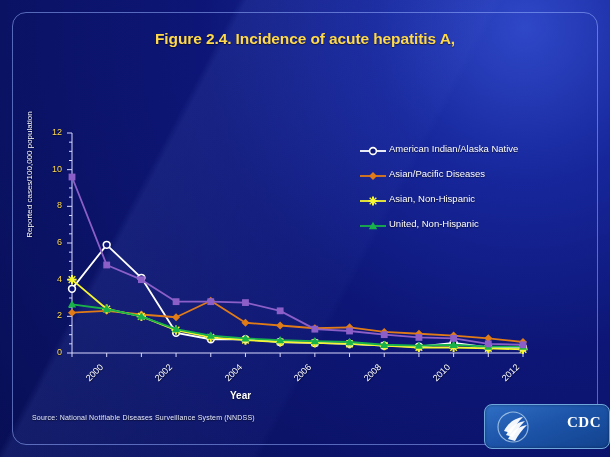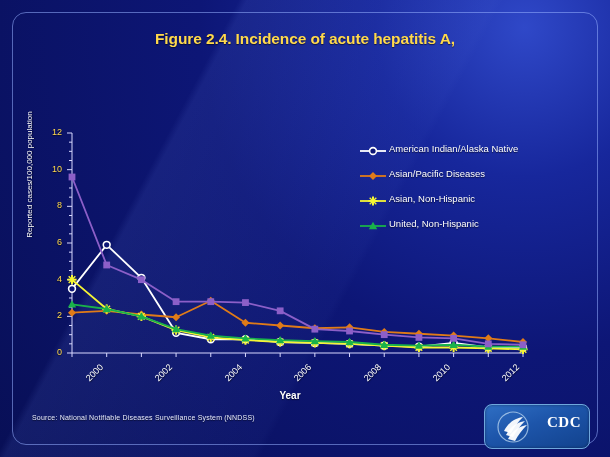--- a/index.html
+++ b/index.html
@@ -32,21 +32,21 @@
     text-shadow:0 1px 1px rgba(0,0,0,0.55);
   }
   #plotwrap{position:absolute;left:0;top:0;width:610px;height:457px;}
   #ylabel{
     position:absolute;left:-46px;top:170px;width:150px;
     transform:rotate(-90deg);transform-origin:center center;
     color:#ffffff;font-size:8px;text-align:center;
     text-shadow:0 1px 1px rgba(0,0,0,0.6);
   }
   #xlabel{
-    position:absolute;left:230px;top:390px;width:120px;text-align:center;
+    position:absolute;left:230px;top:390px;width:120px;
     color:#ffffff;font-size:10px;font-weight:bold;
     text-shadow:0 1px 1px rgba(0,0,0,0.6);
   }
   .ytick{
     position:absolute;color:#ffd94d;font-size:9px;text-align:right;width:22px;
     text-shadow:0 1px 1px rgba(0,0,0,0.6);
   }
   .xtick{
     position:absolute;color:#ffffff;font-size:9px;
     transform:rotate(-45deg);transform-origin:right top;
@@ -69,20 +69,21 @@
   #source{
     position:absolute;left:32px;top:414px;
     color:#e8ecff;font-size:7px;letter-spacing:0.2px;
     text-shadow:0 1px 1px rgba(0,0,0,0.6);
   }
   #cdclogo{
     position:absolute;left:484px;top:404px;width:104px;height:43px;
     background:linear-gradient(160deg,#2f6fc4 0%,#1d55aa 45%,#12428d 100%);
     border:1px solid #6fa8dd;border-radius:8px;
     box-shadow:0 0 3px rgba(0,0,0,0.4) inset;
+    padding-left:20px;
   }
   #cdclogo .cdc-text{
     position:absolute;right:8px;top:9px;
     color:#ffffff;font-weight:bold;font-size:15px;letter-spacing:0.5px;
     font-family:"Liberation Serif", serif;
   }
   #cdclogo .cdc-sub{
     position:absolute;right:9px;top:25px;
     color:#cfe2f7;font-size:5px;letter-spacing:0.3px;
   }

